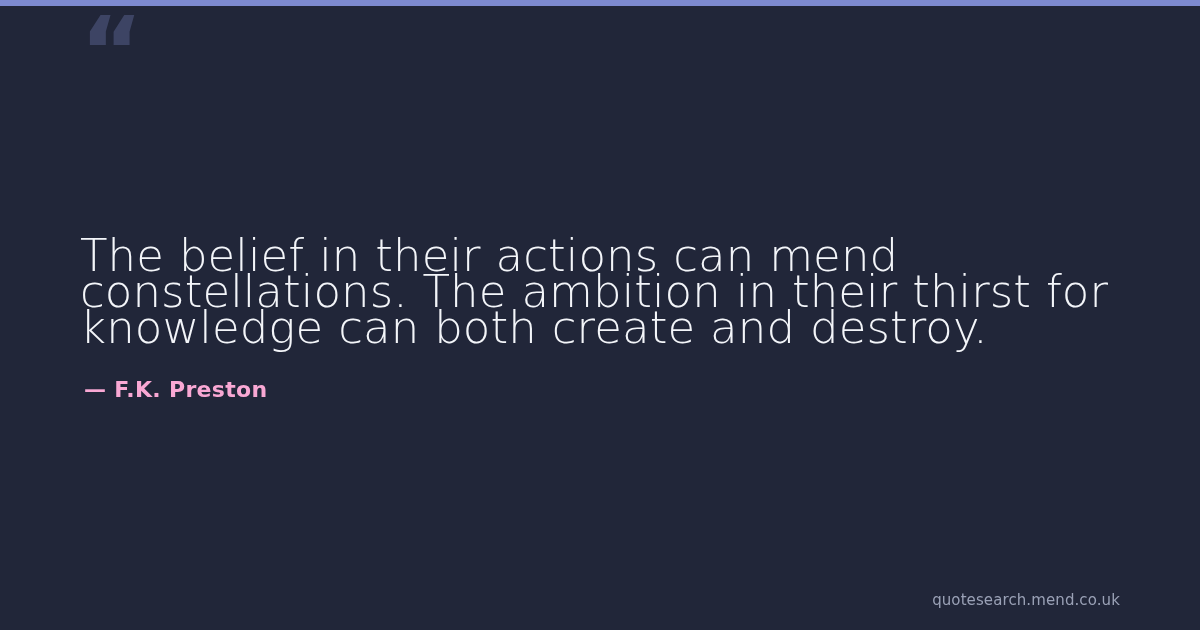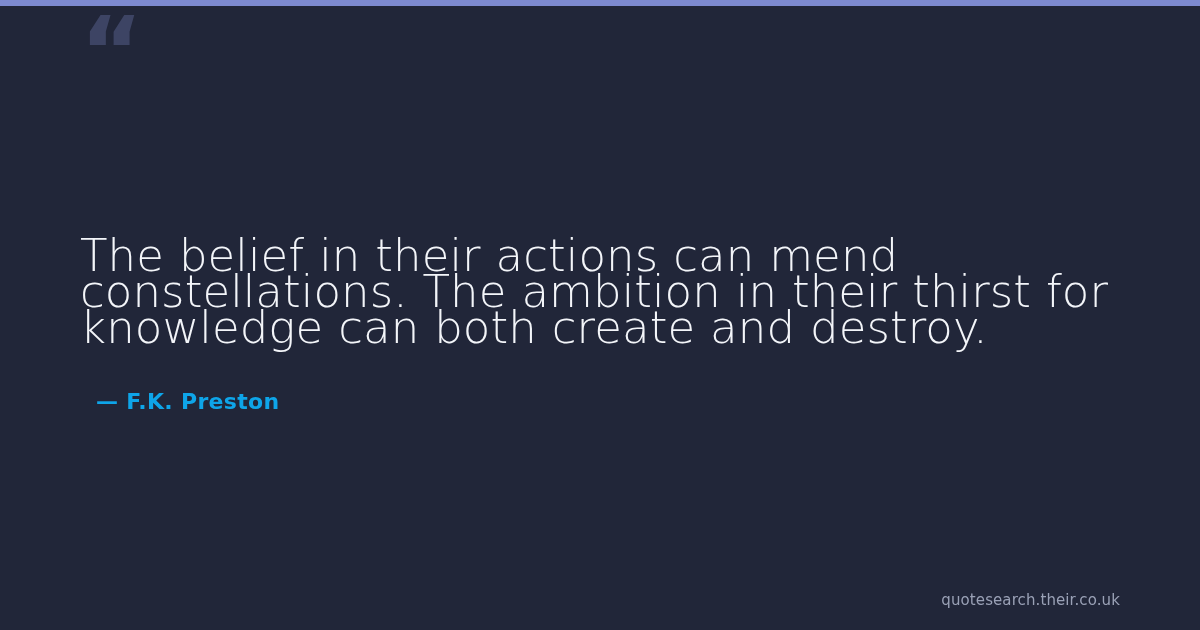--- a/index.html
+++ b/index.html
@@ -64,26 +64,26 @@
     margin: 0;
     font-size: 45px;
     line-height: 36px;
     font-weight: 300;
     color: #f3f5f9;
     letter-spacing: 0.1px;
     word-spacing: 0.5px;
   }
 
   .attribution {
-    margin: 16px;
+    margin: 4px;
     padding-top: 27px;
     font-size: 22px;
     line-height: 26px;
     font-weight: 700;
-    color: #0ea5e9;
+    color: #f9a8d4;
     letter-spacing: 0.3px;
     white-space: nowrap;
   }
 
   
   .source {
     position: absolute;
     right: 80px;
     bottom: 21px;
     font-size: 15px;
@@ -101,15 +101,15 @@
 
   <div class="accent-bar"></div>
 
   <div class="quote-mark">“</div>
 
   <div class="quote-block">
     <p class="quote-text">The belief in their actions can mend constellations. The ambition in their thirst for knowledge can both create and destroy.</p>
     <p class="attribution">— F.K. Preston</p>
   </div>
 
-  <div class="source">quotesearch.their.co.uk</div>
+  <div class="source">quotesearch.mend.co.uk</div>
 
 </div>
 
 </body></html>

